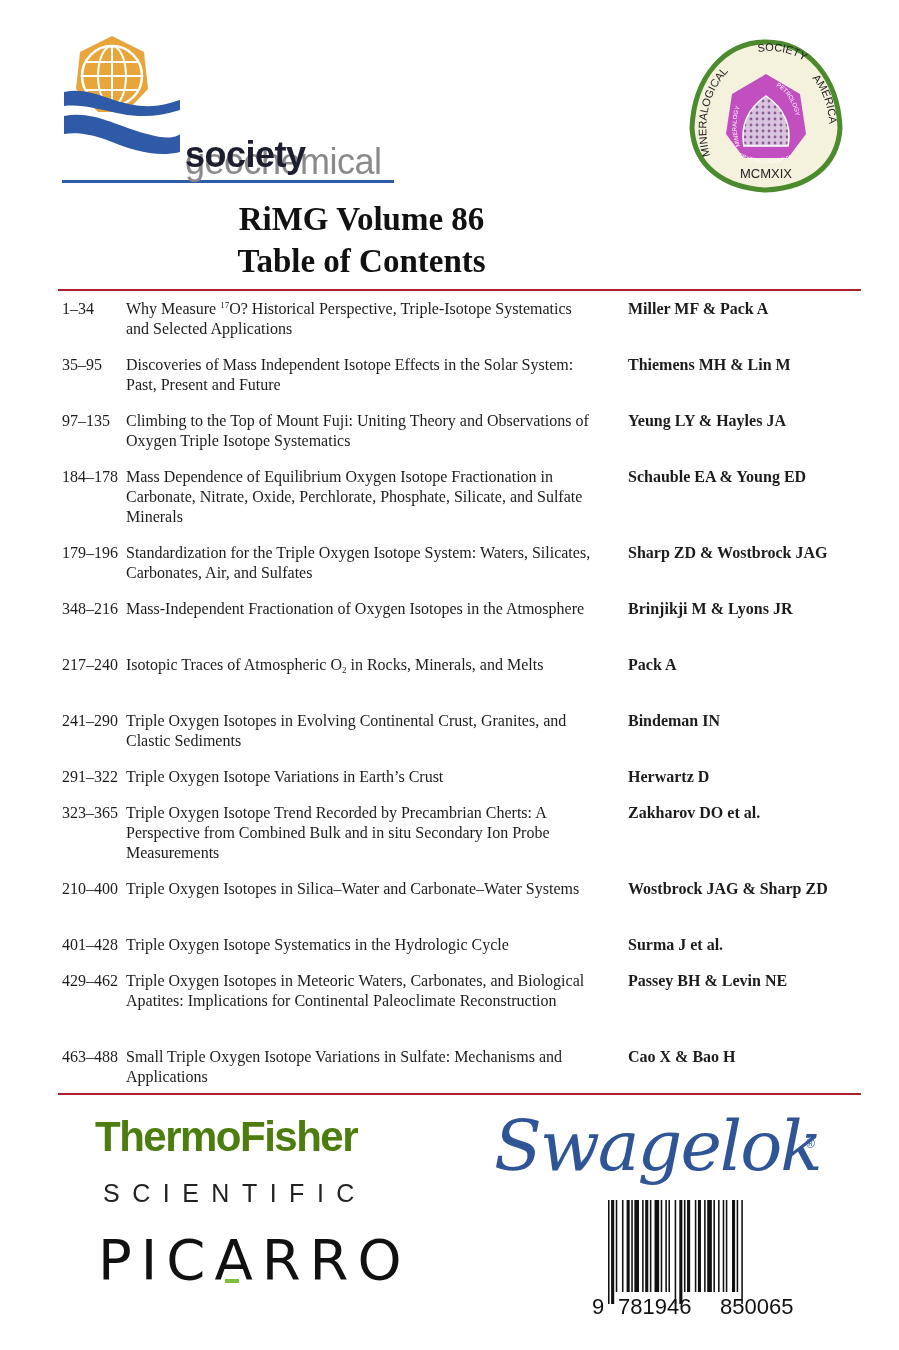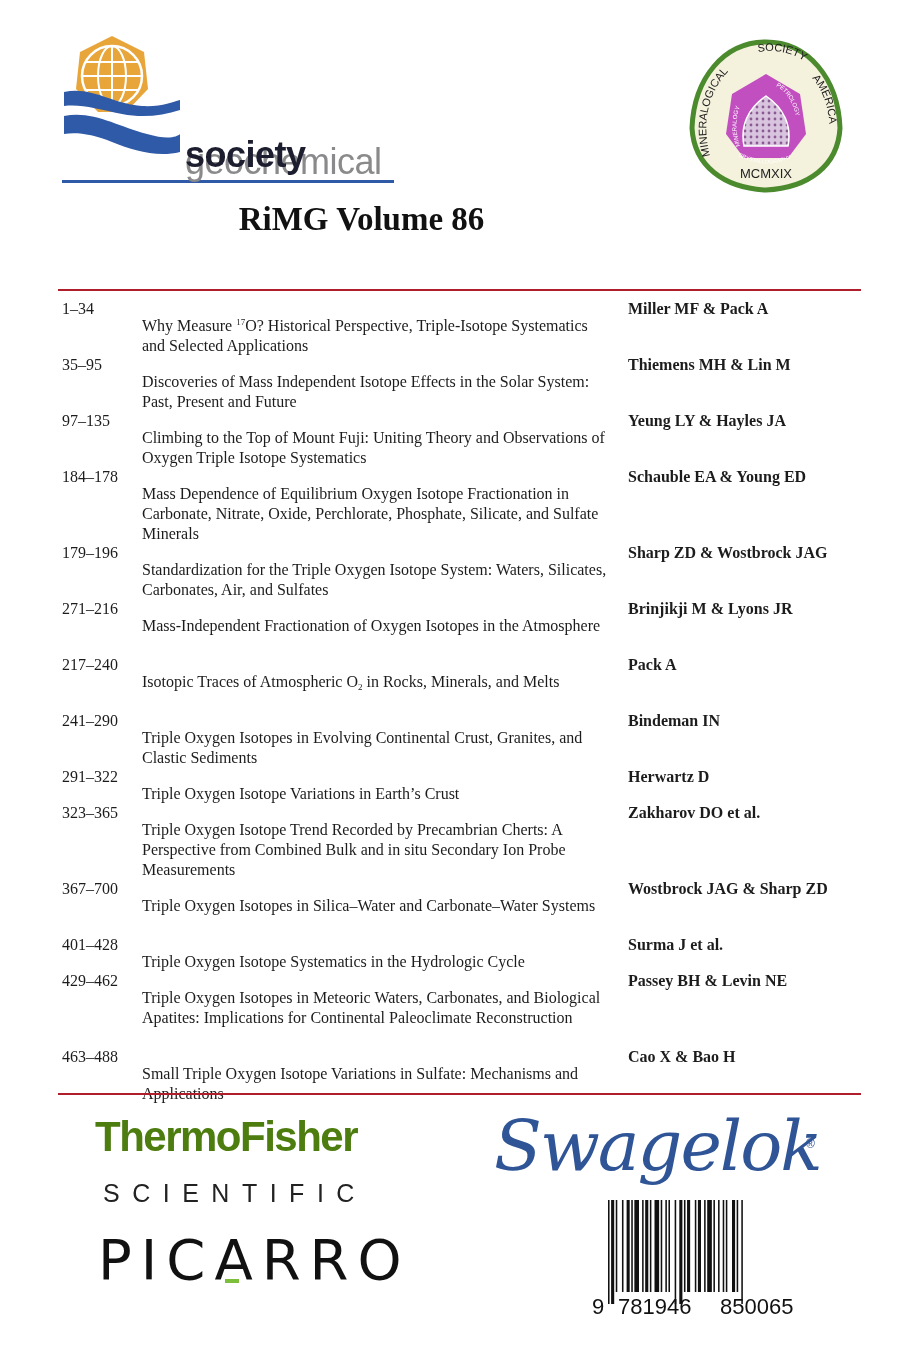--- a/index.html
+++ b/index.html
@@ -17,21 +17,21 @@
   
   #title { left: 0; width: 723px; top: 198px; text-align: center; font-size: 33px; font-weight: bold; line-height: 42px; color: #111; }
 
   .rule { left: 58px; width: 803px; height: 2px; background: #b01e2c; }
   #rule-top { top: 289px; }
   #rule-bottom { top: 1093px; }
 
   
   .toc-row { position: absolute; left: 0; width: 899px; font-size: 16px; line-height: 20px; color: #1c1c1c; }
   .toc-pages { position: absolute; left: 62px; width: 78px; }
-  .toc-title { position: absolute; left: 142px; width: 470px; margin-top: 17px; }
+  .toc-title { position: absolute; left: 126px; width: 470px; }
   .toc-authors { position: absolute; left: 628px; width: 240px; font-weight: bold; }
   sup { font-size: 9px; vertical-align: 6px; line-height: 0; }
   sub { font-size: 9px; vertical-align: -3px; line-height: 0; }
 
   
   #thermo-1 { left: 95px; top: 1116px; font-family: "Liberation Sans", "DejaVu Sans", sans-serif; font-weight: bold; font-size: 42px; color: #4d7c0f; letter-spacing: -1.5px; line-height: 1; }
   #thermo-2 { left: 103px; top: 1161px; font-family: Liberation Sans, sans-serif; font-size: 25px; color: #222; letter-spacing: 12.5px; line-height: 1; margin-top: 20px; }
   #picarro { left: 98px; top: 1232px; font-family: "DejaVu Sans", sans-serif; font-size: 56px; color: #111; letter-spacing: 9px; line-height: 1; font-weight: normal; }
   #picarro-bar { left: 225px; top: 1279px; width: 14px; height: 4px; background: #7cbf3a; }
   #swagelok { left: 490px; top: 1098px; width: 340px; height: 100px; }
@@ -79,20 +79,21 @@
   <text font-family="Liberation Sans, sans-serif" font-size="11" fill="#222"><textPath href="#arc-top">SOCIETY</textPath></text>
   <text font-family="Liberation Sans, sans-serif" font-size="11" fill="#222"><textPath href="#arc-right">AMERICA</textPath></text>
   <text font-family="Liberation Sans, sans-serif" font-size="6" fill="#fff"><textPath href="#arc-in-left">MINERALOGY</textPath></text>
   <text font-family="Liberation Sans, sans-serif" font-size="6" fill="#fff"><textPath href="#arc-in-right">PETROLOGY</textPath></text>
   <text font-family="Liberation Sans, sans-serif" font-size="5.5" fill="#fff"><textPath href="#arc-in-bot">CRYSTALLOGRAPHY</textPath></text>
   <text x="78" y="140" text-anchor="middle" font-family="Liberation Sans, sans-serif" font-size="13" fill="#222">MCMXIX</text>
 </svg>
 
 <div id="title" class="abs">
   <div>RiMG Volume 86</div>
+  <div>Table of Contents</div>
 </div>
 
 <div id="rule-top" class="abs rule"></div>
 
 <div>
   <div class="toc-row" style="top:299px">
     <div class="toc-pages">1–34</div>
     <div class="toc-title"><span>Why Measure </span><sup>17</sup><span>O? Historical Perspective, Triple-Isotope Systematics and Selected Applications</span></div>
     <div class="toc-authors">Miller MF &amp; Pack A</div>
   </div>
@@ -110,21 +111,21 @@
     <div class="toc-pages">184–178</div>
     <div class="toc-title">Mass Dependence of Equilibrium Oxygen Isotope Fractionation in Carbonate, Nitrate, Oxide, Perchlorate, Phosphate, Silicate, and Sulfate Minerals</div>
     <div class="toc-authors">Schauble EA &amp; Young ED</div>
   </div>
   <div class="toc-row" style="top:543px">
     <div class="toc-pages">179–196</div>
     <div class="toc-title">Standardization for the Triple Oxygen Isotope System: Waters, Silicates, Carbonates, Air, and Sulfates</div>
     <div class="toc-authors">Sharp ZD &amp; Wostbrock JAG</div>
   </div>
   <div class="toc-row" style="top:599px">
-    <div class="toc-pages">271–216</div>
+    <div class="toc-pages">348–216</div>
     <div class="toc-title">Mass-Independent Fractionation of Oxygen Isotopes in the Atmosphere</div>
     <div class="toc-authors">Brinjikji M &amp; Lyons JR</div>
   </div>
   <div class="toc-row" style="top:655px">
     <div class="toc-pages">217–240</div>
     <div class="toc-title"><span>Isotopic Traces of Atmospheric O</span><sub>2</sub><span> in Rocks, Minerals, and Melts</span></div>
     <div class="toc-authors">Pack A</div>
   </div>
   <div class="toc-row" style="top:711px">
     <div class="toc-pages">241–290</div>
@@ -135,21 +136,21 @@
     <div class="toc-pages">291–322</div>
     <div class="toc-title">Triple Oxygen Isotope Variations in Earth’s Crust</div>
     <div class="toc-authors">Herwartz D</div>
   </div>
   <div class="toc-row" style="top:803px">
     <div class="toc-pages">323–365</div>
     <div class="toc-title">Triple Oxygen Isotope Trend Recorded by Precambrian Cherts: A Perspective from Combined Bulk and in situ Secondary Ion Probe Measurements</div>
     <div class="toc-authors">Zakharov DO et al.</div>
   </div>
   <div class="toc-row" style="top:879px">
-    <div class="toc-pages">367–700</div>
+    <div class="toc-pages">210–400</div>
     <div class="toc-title">Triple Oxygen Isotopes in Silica–Water and Carbonate–Water Systems</div>
     <div class="toc-authors">Wostbrock JAG &amp; Sharp ZD</div>
   </div>
   <div class="toc-row" style="top:935px">
     <div class="toc-pages">401–428</div>
     <div class="toc-title">Triple Oxygen Isotope Systematics in the Hydrologic Cycle</div>
     <div class="toc-authors">Surma J et al.</div>
   </div>
   <div class="toc-row" style="top:971px">
     <div class="toc-pages">429–462</div>

